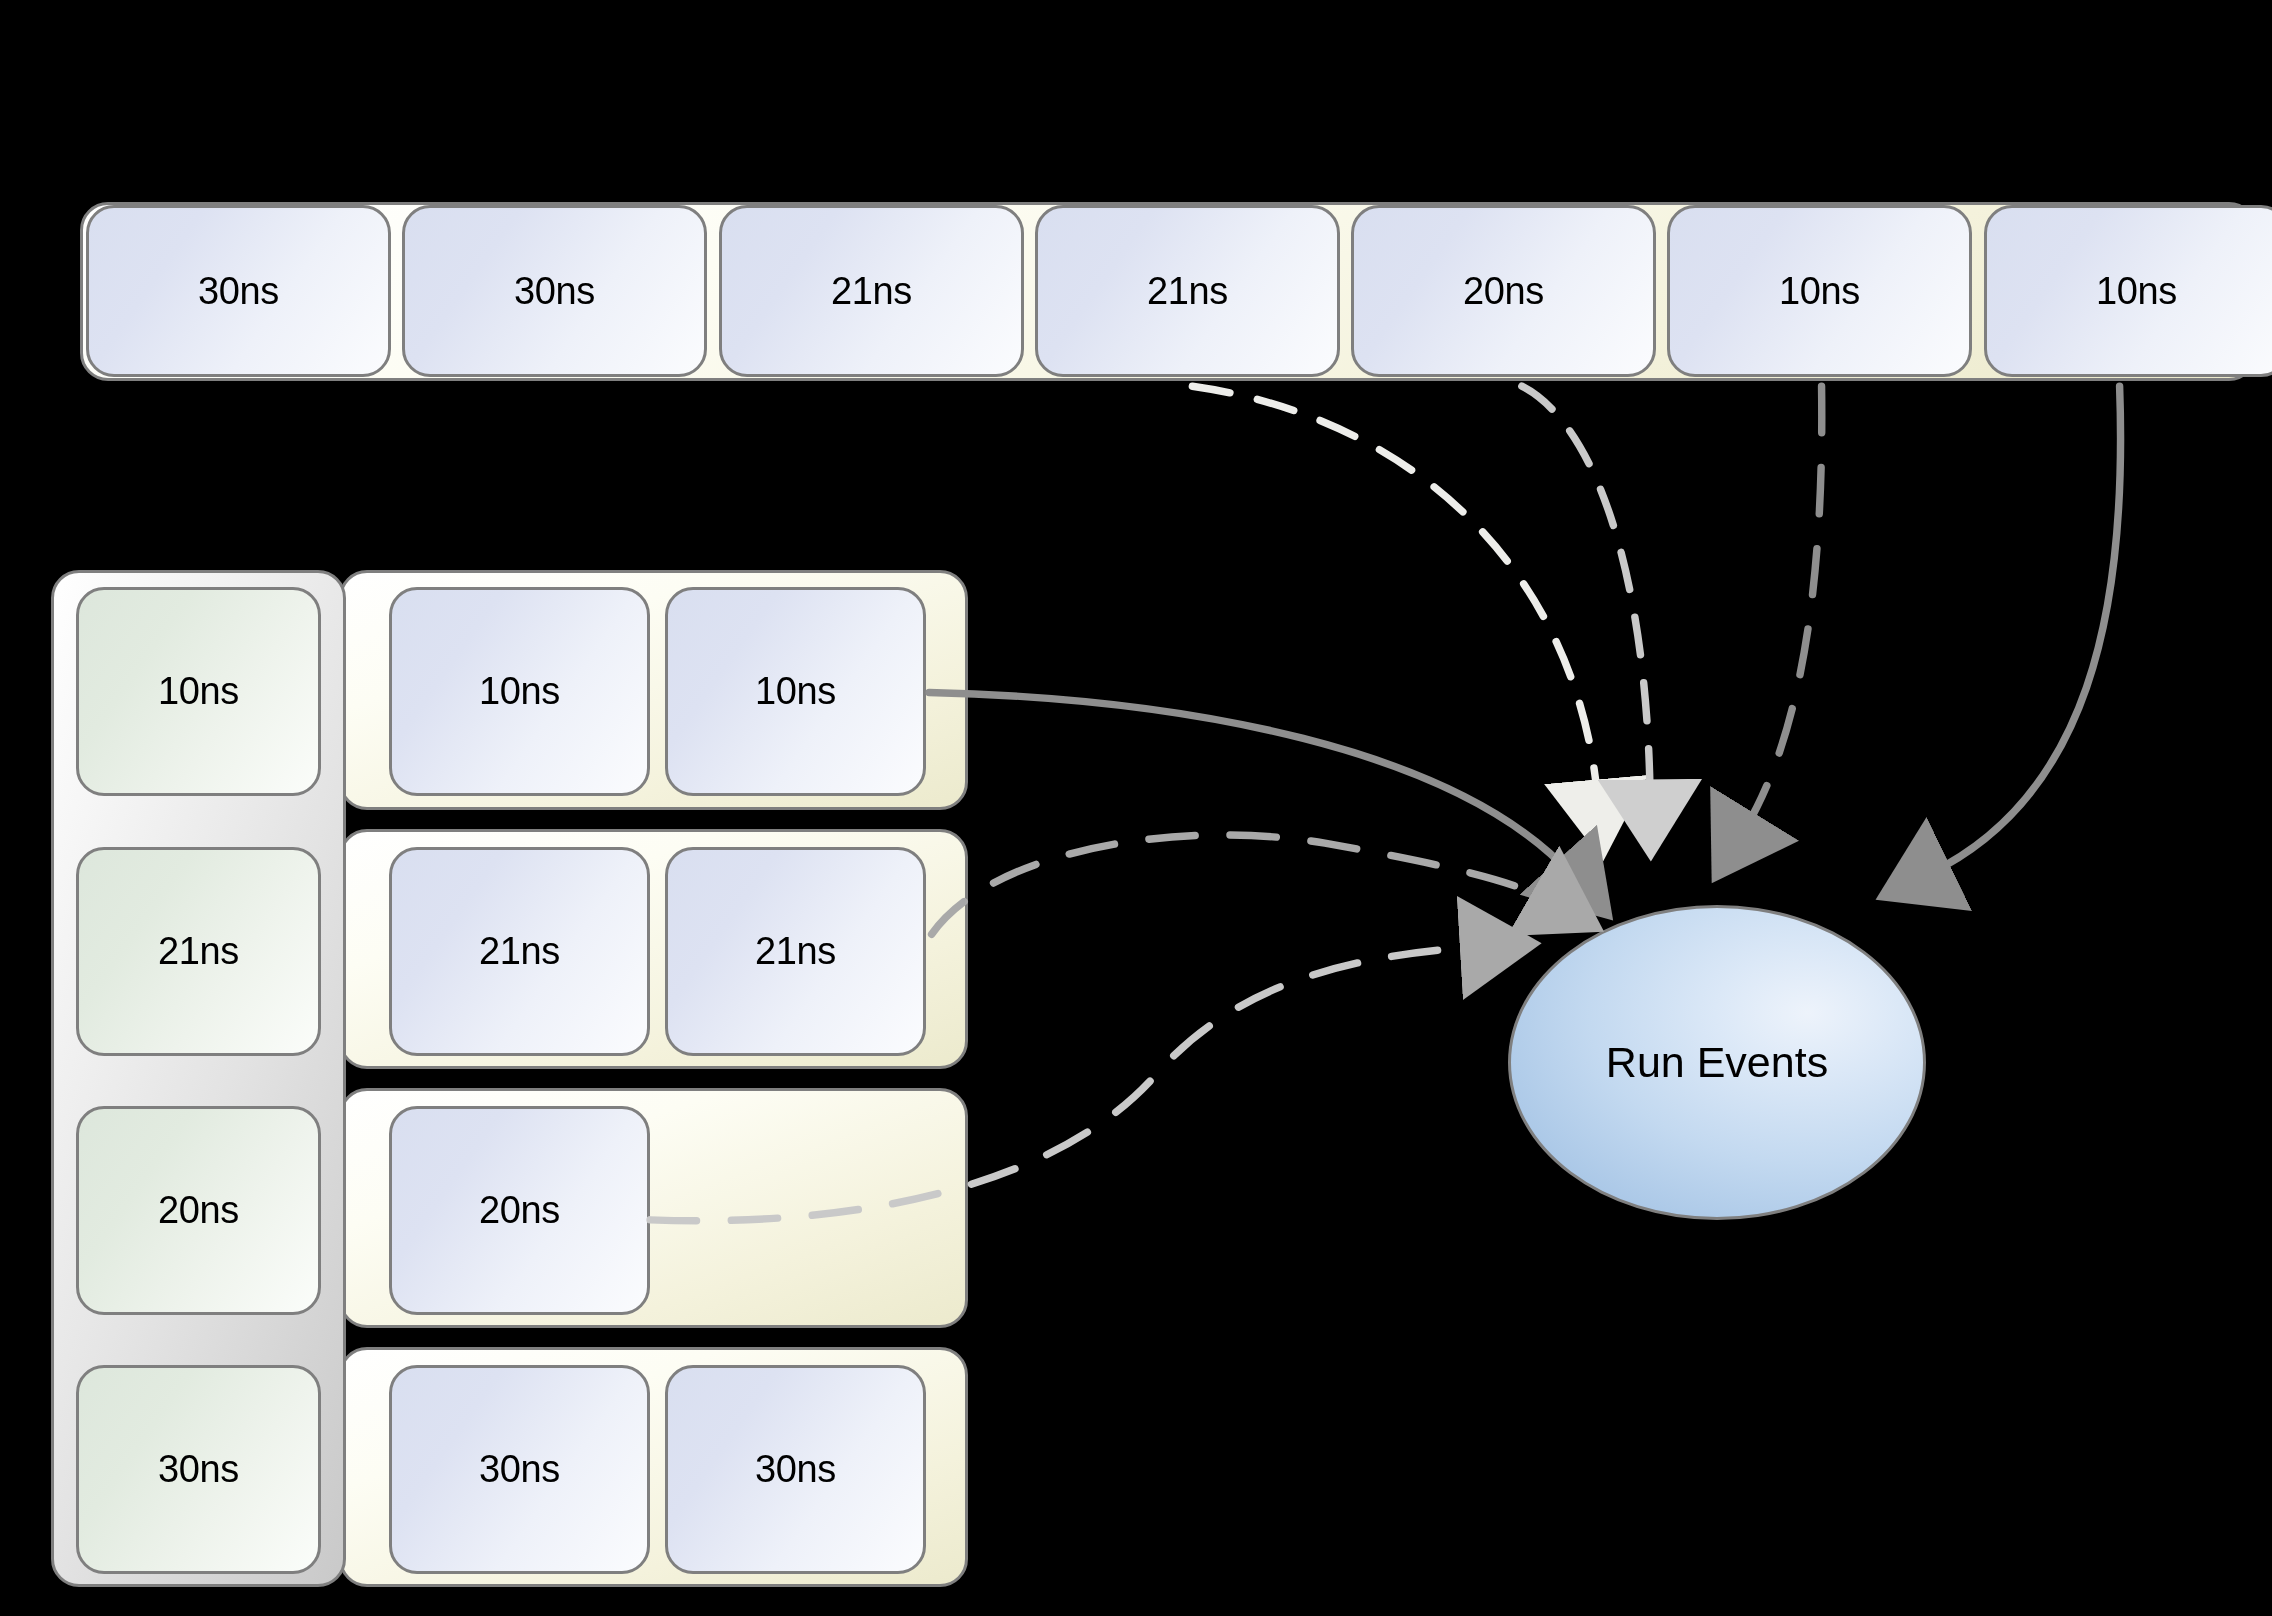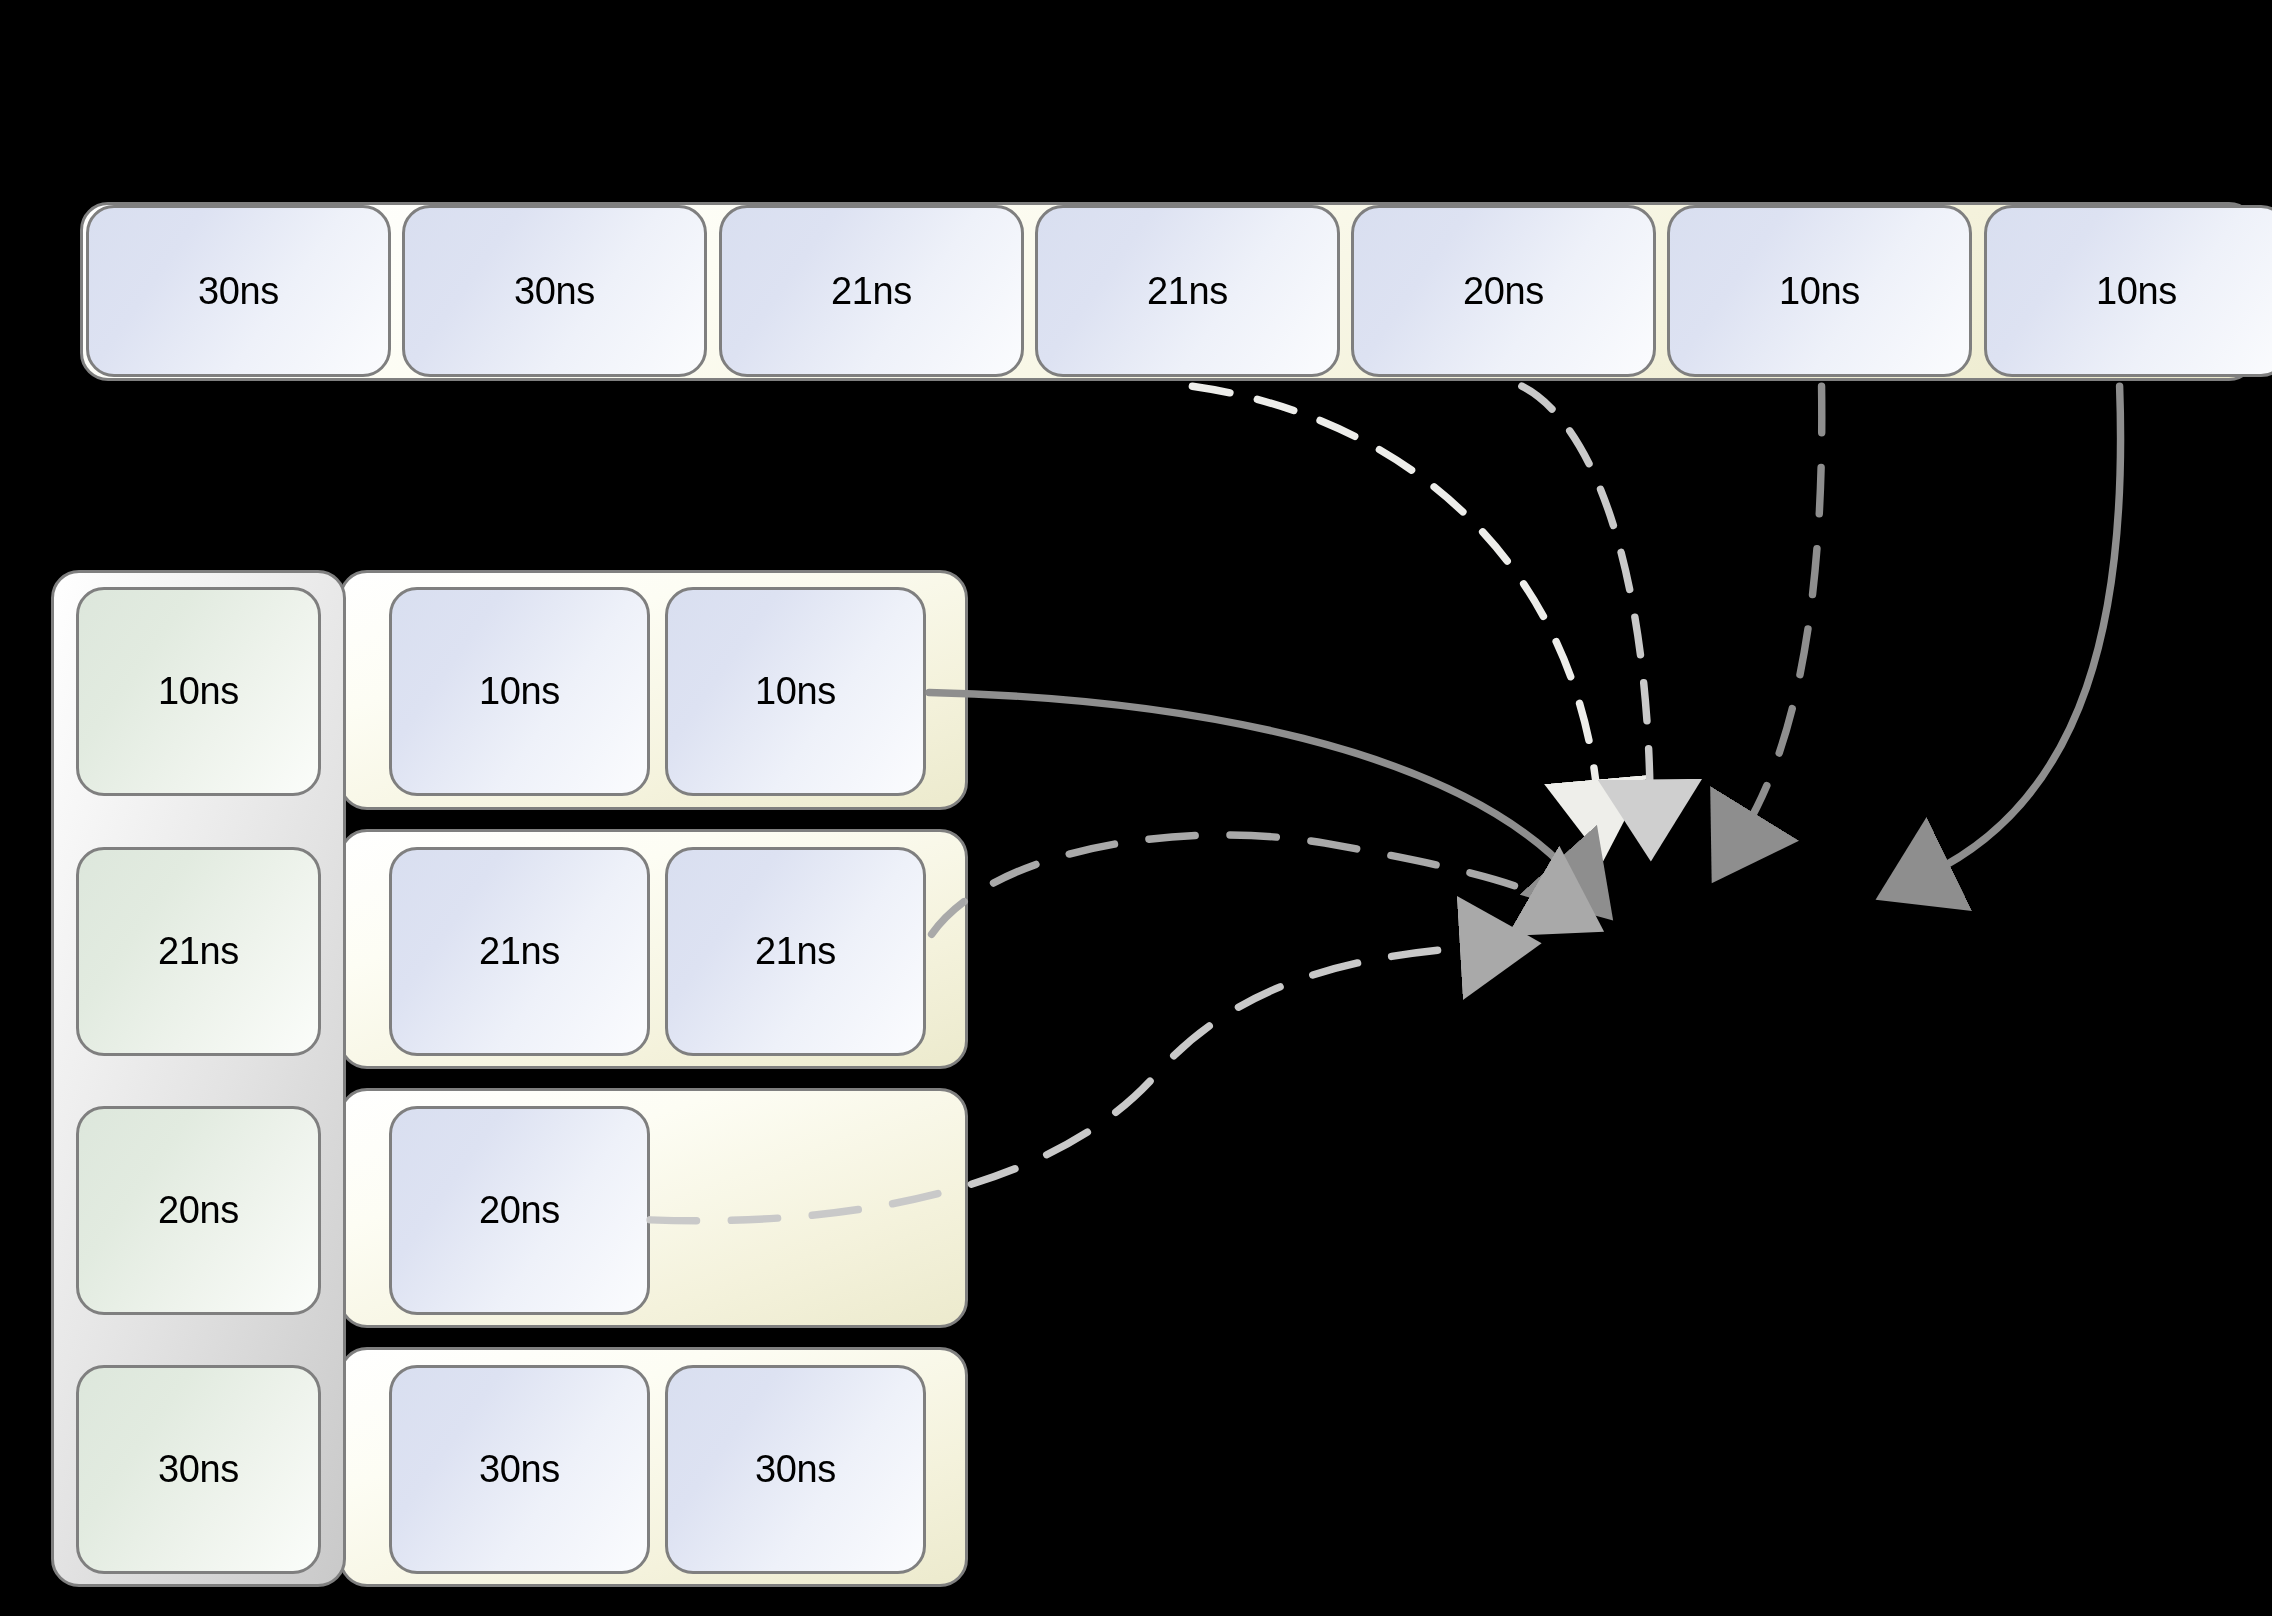--- a/index.html
+++ b/index.html
@@ -146,20 +146,23 @@
     <span>20ns</span>
   </div>
 
   <div class="card" style="left:389px; top:1329px; width:261px; height:209px;">
     <span>30ns</span>
   </div>
   <div class="card" style="left:665px; top:1329px; width:261px; height:209px;">
     <span>30ns</span>
   </div>
 
+  <div class="ellipse" style="left:1508px; top:869px; width:418px; height:315px;">
+    <span>Run Events</span>
+  </div>
 
   <svg id="arrows" viewBox="0 0 2745 1952" width="2273" height="1616" xmlns="http://www.w3.org/2000/svg">
     <defs>
       <marker id="ah-white" markerWidth="14" markerHeight="14" refX="3" refY="7" orient="auto" markerUnits="strokeWidth">
         <path d="M0,0 L0,14 L11,7 z" fill="#eeeeea"></path>
       </marker>
       <marker id="ah-light" markerWidth="14" markerHeight="14" refX="3" refY="7" orient="auto" markerUnits="strokeWidth">
         <path d="M0,0 L0,14 L11,7 z" fill="#cfcfcf"></path>
       </marker>
       <marker id="ah-gray" markerWidth="14" markerHeight="14" refX="3" refY="7" orient="auto" markerUnits="strokeWidth">

